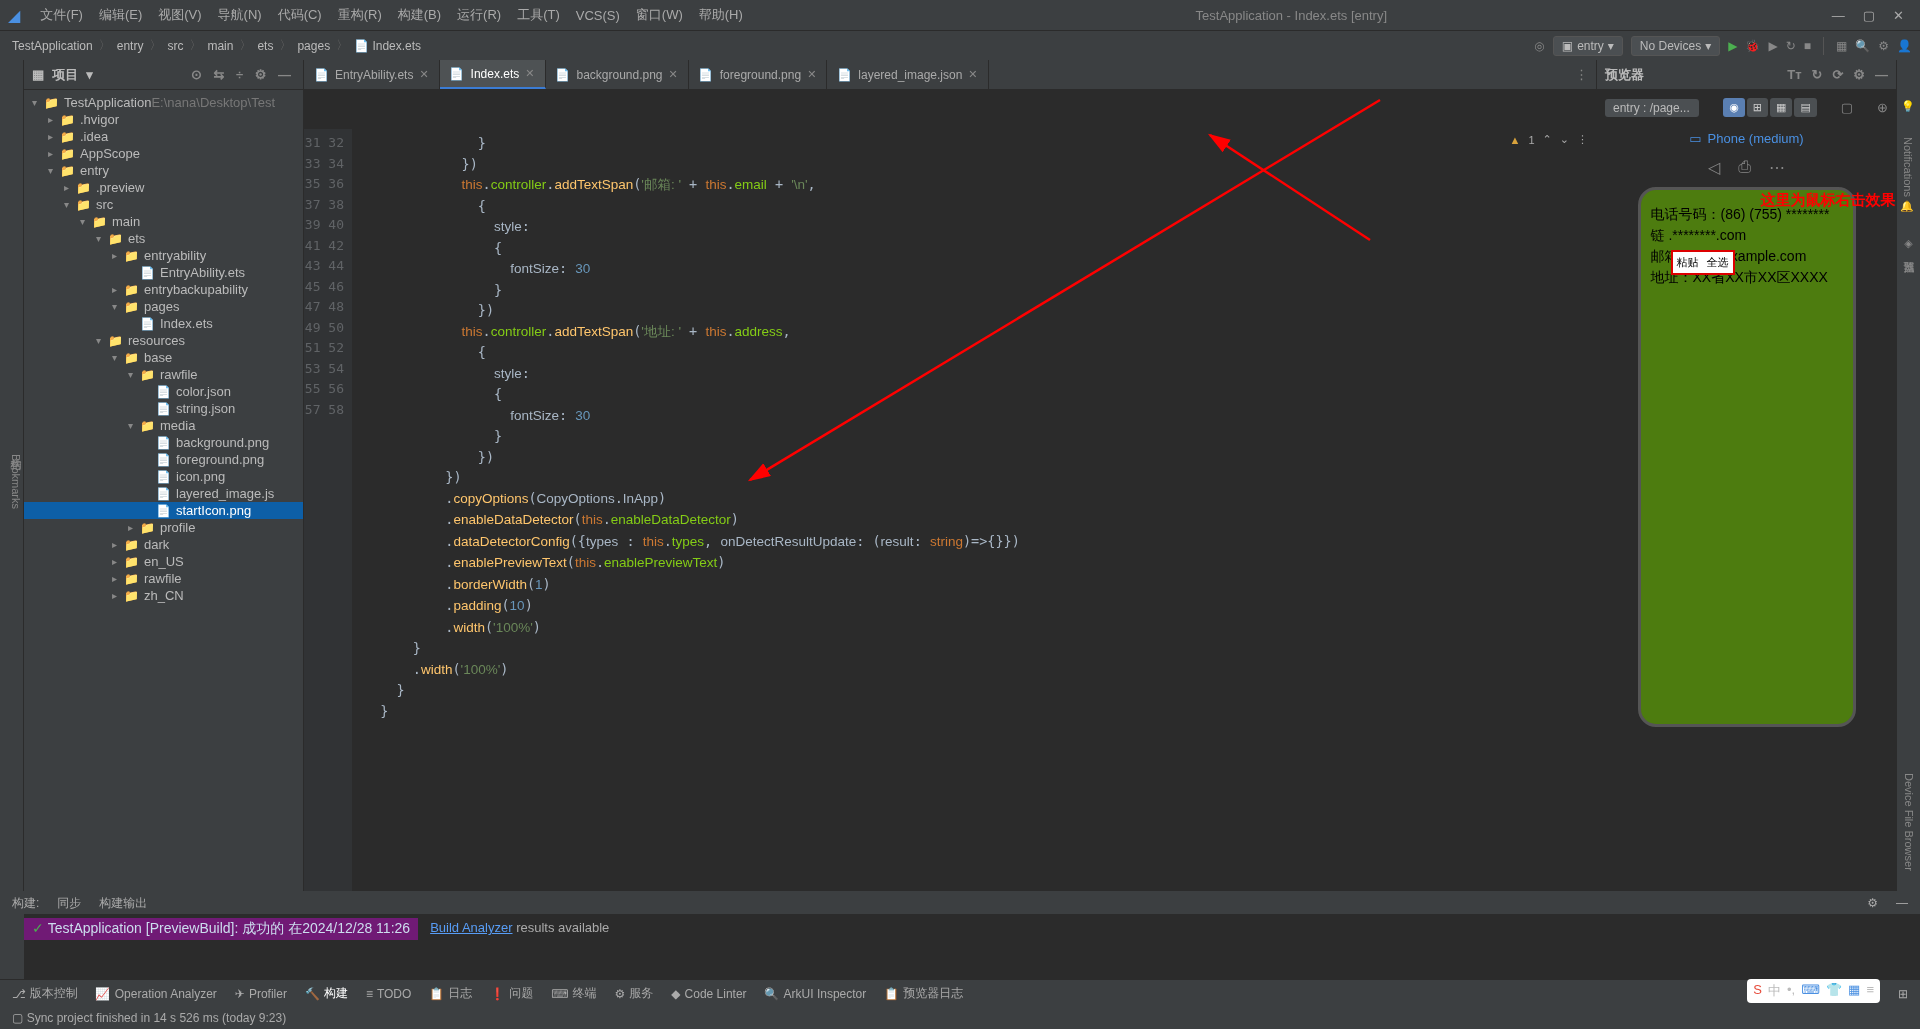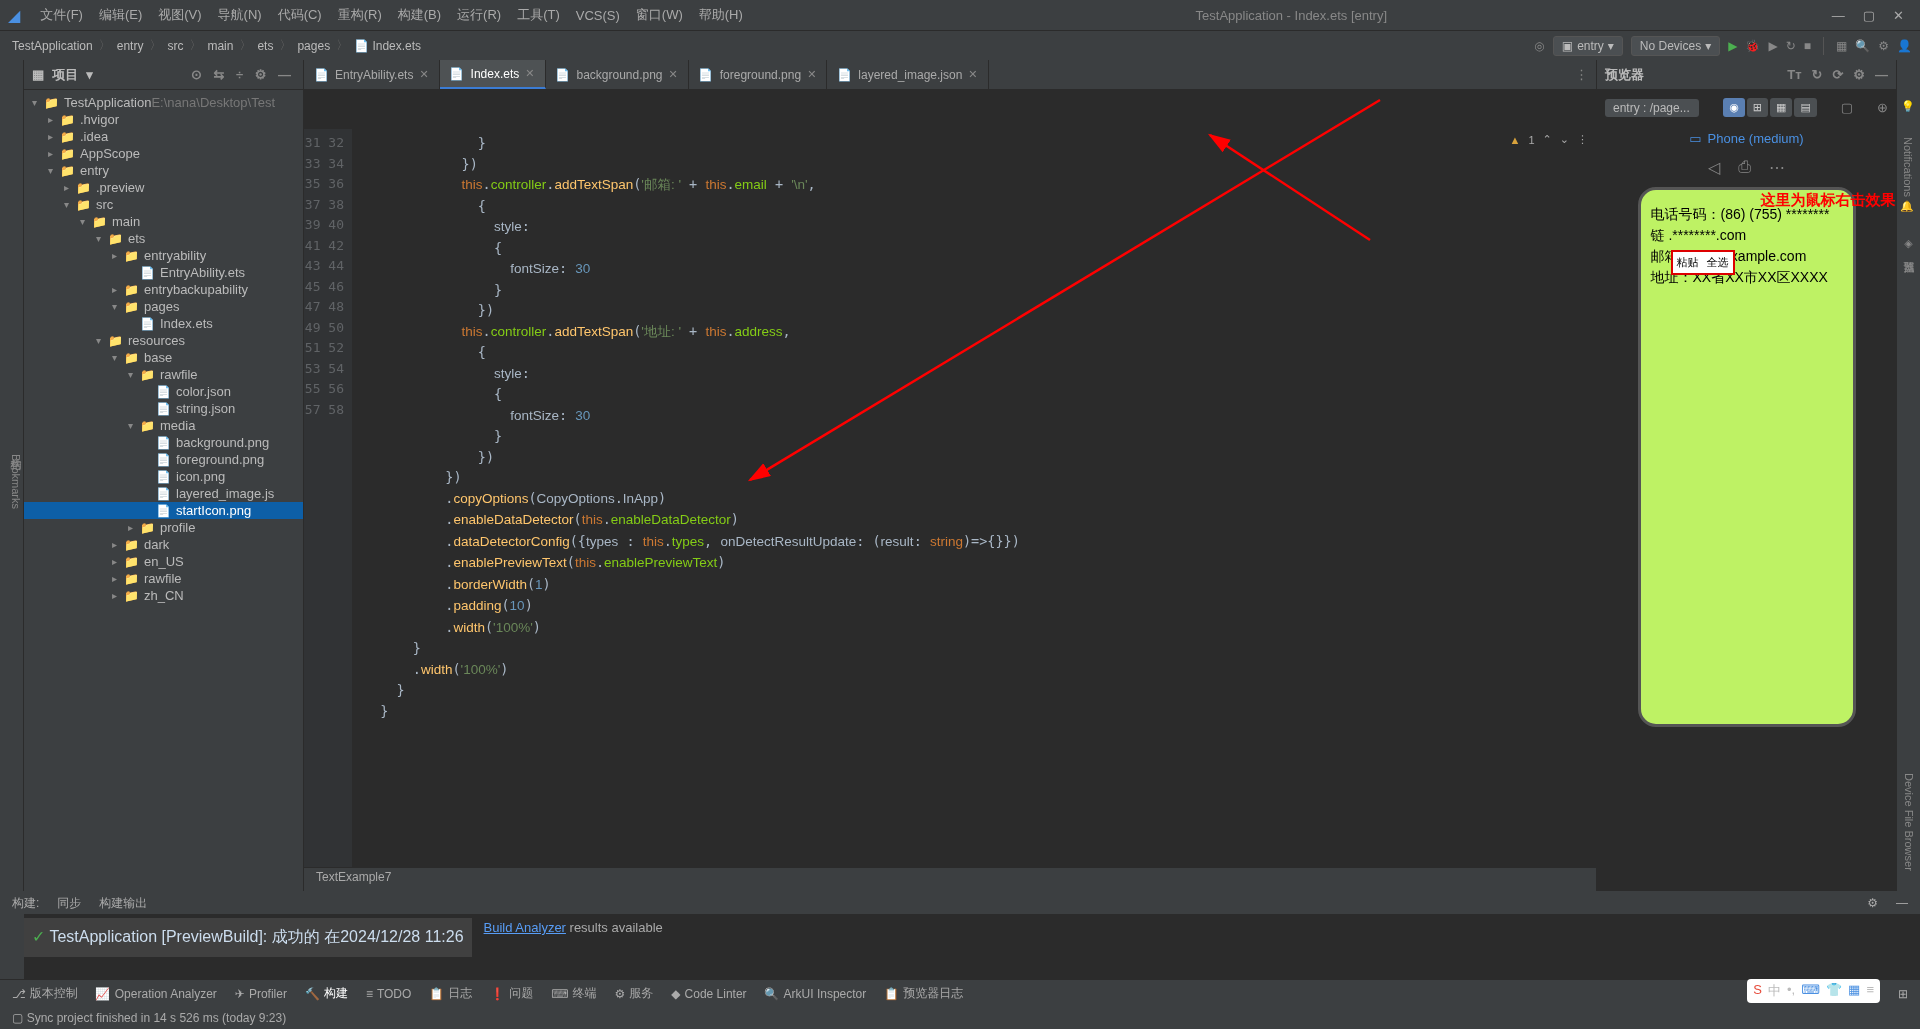--- a/index.html
+++ b/index.html
@@ -51,30 +51,30 @@
 .crumb-bar { height:24px; background:#3c3f41; border-top:1px solid #2b2b2b; padding:2px 12px; font-size:12px; color:#aaa; }
 .preview-panel { width:300px; background:#3c3f41; border-left:1px solid #2b2b2b; display:flex; flex-direction:column; }
 .preview-body { flex:1; background:#2b2b2b; display:flex; flex-direction:column; align-items:center; padding:8px; position:relative; }
 .entry-row { width:100%; display:flex; align-items:center; gap:24px; margin-bottom:8px; }
 .entry-row .lbl { background:#4b4f52; padding:2px 8px; border-radius:3px; flex:1; white-space:nowrap; overflow:hidden; text-overflow:ellipsis; font-size:12px; }
 .btn-group { display:flex; gap:2px; }
 .btn-group span { background:#4b4f52; padding:3px 6px; border-radius:3px; font-size:11px; color:#ccc; }
 .btn-group span.on { background:#5a7fb2; color:#fff; }
 .device-row { display:flex; align-items:center; gap:6px; margin:6px 0 12px; color:#4a90e2; font-size:13px; }
 .nav-row { display:flex; gap:18px; margin-bottom:10px; color:#888; font-size:16px; }
-.phone { width:218px; height:540px; background:#bef264; border:3px solid #555; border-radius:18px; padding:14px 10px; color:#000; font-size:14px; line-height:1.5; position:relative; overflow:hidden; }
+.phone { width:218px; height:540px; background:#4d7c0f; border:3px solid #555; border-radius:18px; padding:14px 10px; color:#000; font-size:14px; line-height:1.5; position:relative; overflow:hidden; }
 .ctx-menu { position:absolute; top:60px; left:30px; background:#fff; border:2px solid #d00; padding:2px 4px; display:flex; gap:8px; font-size:11px; }
 .annot { position:absolute; top:4px; right:-40px; color:#f00; font-size:15px; font-weight:bold; z-index:20; }
 .bottom-build { height:88px; background:#2b2b2b; border-top:1px solid #3c3f41; display:flex; flex-direction:column; }
 .build-tabs { height:22px; background:#3c3f41; display:flex; align-items:center; padding:0 12px; gap:18px; font-size:12px; color:#aaa; }
 .build-tabs .r { margin-left:auto; }
 .build-body { flex:1; display:flex; }
 .build-gutter { width:24px; background:#3c3f41; }
 .build-line { flex:1; display:flex; align-items:flex-start; padding-top:4px; }
-.build-line .success { background:#404040; padding:9px 8px; color:#cde; font-size:16px; }
+.build-line .success { background:#701a75; padding:2px 8px; color:#cde; font-size:14px; }
 .build-line .success .chk { color:#4caf50; margin-right:4px; }
 .build-line .msg { padding:2px 12px; color:#aaa; }
 .build-line .msg a { color:#589df6; text-decoration:underline; }
 .toolbar-bottom { height:28px; background:#3c3f41; border-top:1px solid #2b2b2b; display:flex; align-items:center; padding:0 12px; gap:18px; font-size:12px; color:#aaa; }
 .toolbar-bottom .item { display:flex; align-items:center; gap:4px; cursor:pointer; }
 .toolbar-bottom .item.active { color:#fff; }
 .statusbar { height:22px; background:#3c3f41; display:flex; align-items:center; padding:0 12px; font-size:12px; color:#aaa; }
 .arrow { position:absolute; pointer-events:none; z-index:15; }
 .tray { position:absolute; bottom:26px; right:40px; display:flex; gap:6px; z-index:30; background:#fff; padding:3px 6px; border-radius:4px; font-size:13px; }
 .preview-head-icons { display:flex; gap:10px; margin-left:auto; color:#888; }
@@ -401,21 +401,20 @@
     }
   }</div>
       <div class="warn-strip">
         <span class="w">▲</span>
         <span>1</span>
         <span>⌃</span>
         <span>⌄</span>
         <span>⋮</span>
       </div>
     </div>
-    <div class="crumb-bar">TextExample7</div>
   </div>
 
   <div class="preview-panel">
     <div class="panel-header">
       <span>预览器</span>
       <span class="preview-head-icons">
         <span>Tт</span>
         <span>↻</span>
         <span>⟳</span>
         <span>⚙</span>

